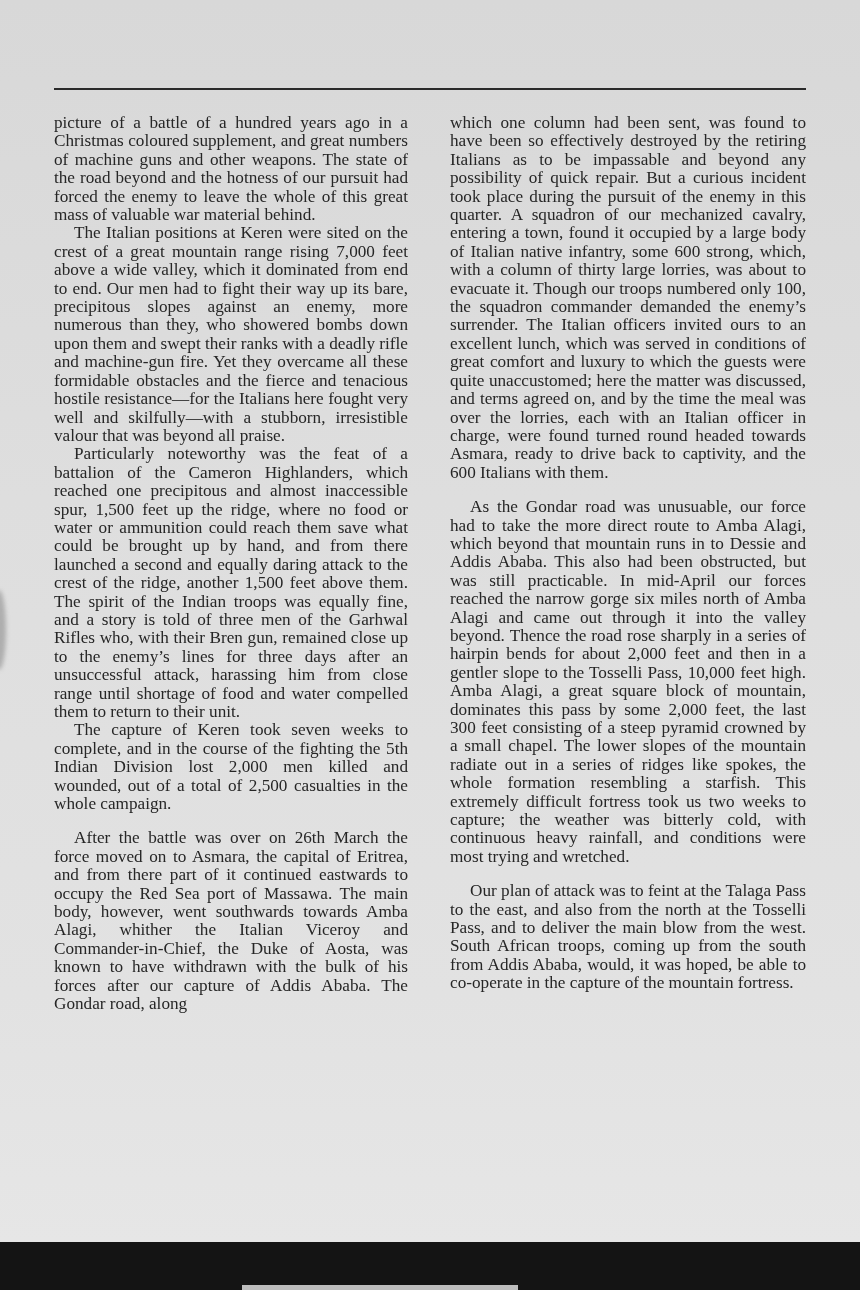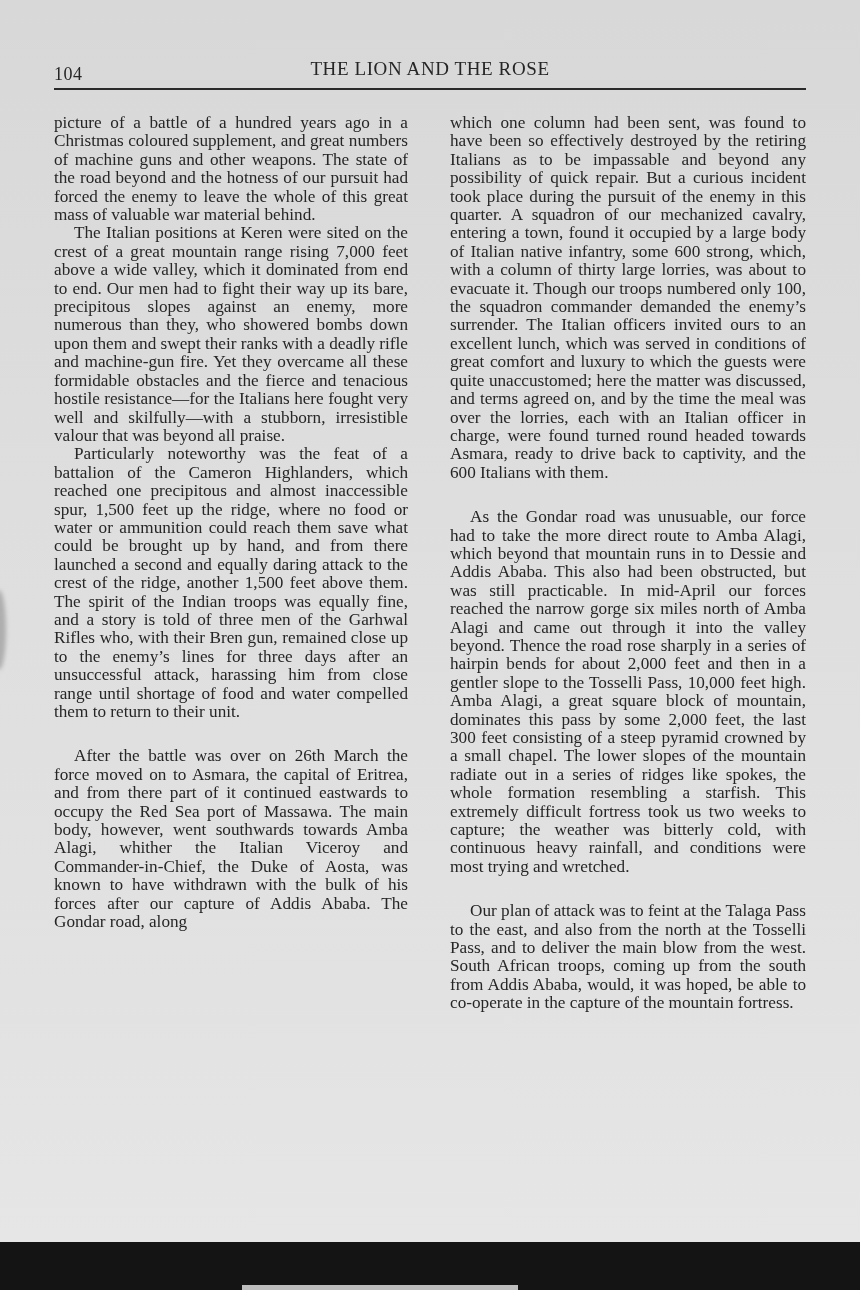--- a/index.html
+++ b/index.html
@@ -40,38 +40,35 @@
       position: absolute; left: 54px; top: 88px; width: 752px; height: 2px; background: #2a2a2a;
     }
     .column {
       position: absolute; top: 106px; font-size: 17.2px; line-height: 18.4px;
       text-align: justify; hyphens: manual;
     }
     .col-left { left: 54px; width: 354px; }
     .col-right { left: 450px; width: 356px; }
     .para { margin: 0; text-indent: 20px; }
     .para.first { text-indent: 0; margin-top: 8px; }
-    .para.gap-lg { margin-top: 26px; }
+    .para.gap-lg { margin-top: 16px; }
   </style>
 </head>
 <body>
 
 <div class="page">
   <div class="left-shadow"></div>
 
-  <div class="running-head">
-    <span class="page-number">104</span>
-    <div class="header-title">THE LION AND THE ROSE</div>
-  </div>
   <div class="header-rule"></div>
 
   <div class="column col-left">
     <p class="para first">picture of a battle of a hundred years ago in a Christmas coloured supplement, and great numbers of machine guns and other weapons. The state of the road beyond and the hotness of our pursuit had forced the enemy to leave the whole of this great mass of valuable war material behind.</p>
     <p class="para">The Italian positions at Keren were sited on the crest of a great mountain range rising 7,000 feet above a wide valley, which it dominated from end to end. Our men had to fight their way up its bare, precipitous slopes against an enemy, more numerous than they, who showered bombs down upon them and swept their ranks with a deadly rifle and machine-gun fire. Yet they overcame all these formidable obstacles and the fierce and tenacious hostile resistance—for the Italians here fought very well and skil­fully—with a stubborn, irresistible valour that was beyond all praise.</p>
     <p class="para">Particularly noteworthy was the feat of a battalion of the Cameron Highlanders, which reached one precipitous and almost inaccessible spur, 1,500 feet up the ridge, where no food or water or ammunition could reach them save what could be brought up by hand, and from there launched a second and equally daring attack to the crest of the ridge, another 1,500 feet above them. The spirit of the Indian troops was equally fine, and a story is told of three men of the Garhwal Rifles who, with their Bren gun, remained close up to the enemy’s lines for three days after an unsuccessful attack, harassing him from close range until shortage of food and water compelled them to return to their unit.</p>
+    <p class="para">The capture of Keren took seven weeks to complete, and in the course of the fight­ing the 5th Indian Division lost 2,000 men killed and wounded, out of a total of 2,500 casualties in the whole campaign.</p>
     <p class="para gap-lg">After the battle was over on 26th March the force moved on to Asmara, the capital of Eritrea, and from there part of it con­tinued eastwards to occupy the Red Sea port of Massawa. The main body, how­ever, went southwards towards Amba Alagi, whither the Italian Viceroy and Commander-in-Chief, the Duke of Aosta, was known to have withdrawn with the bulk of his forces after our capture of Addis Ababa. The Gondar road, along</p>
   </div>
 
   <div class="column col-right">
     <p class="para first">which one column had been sent, was found to have been so effectively destroyed by the retiring Italians as to be impassable and beyond any possibility of quick repair. But a curious incident took place during the pursuit of the enemy in this quarter. A squadron of our mechanized cavalry, entering a town, found it occupied by a large body of Italian native infantry, some 600 strong, which, with a column of thirty large lorries, was about to evacuate it. Though our troops numbered only 100, the squadron commander demanded the enemy’s surrender. The Italian officers invited ours to an excellent lunch, which was served in conditions of great comfort and luxury to which the guests were quite unaccustomed; here the matter was dis­cussed, and terms agreed on, and by the time the meal was over the lorries, each with an Italian officer in charge, were found turned round headed towards Asmara, ready to drive back to captivity, and the 600 Italians with them.</p>
     <p class="para gap-lg">As the Gondar road was unusuable, our force had to take the more direct route to Amba Alagi, which beyond that moun­tain runs in to Dessie and Addis Ababa. This also had been obstructed, but was still practicable. In mid-April our forces reached the narrow gorge six miles north of Amba Alagi and came out through it into the valley beyond. Thence the road rose sharply in a series of hairpin bends for about 2,000 feet and then in a gentler slope to the Tosselli Pass, 10,000 feet high. Amba Alagi, a great square block of mountain, dominates this pass by some 2,000 feet, the last 300 feet consisting of a steep pyramid crowned by a small chapel. The lower slopes of the mountain radiate out in a series of ridges like spokes, the whole formation resembling a starfish. This extremely difficult fortress took us two weeks to capture; the weather was bitterly cold, with continuous heavy rainfall, and conditions were most trying and wretched.</p>
     <p class="para gap-lg">Our plan of attack was to feint at the Talaga Pass to the east, and also from the north at the Tosselli Pass, and to de­liver the main blow from the west. South African troops, coming up from the south from Addis Ababa, would, it was hoped, be able to co-operate in the capture of the mountain fortress.</p>
   </div>
 </div>
 

